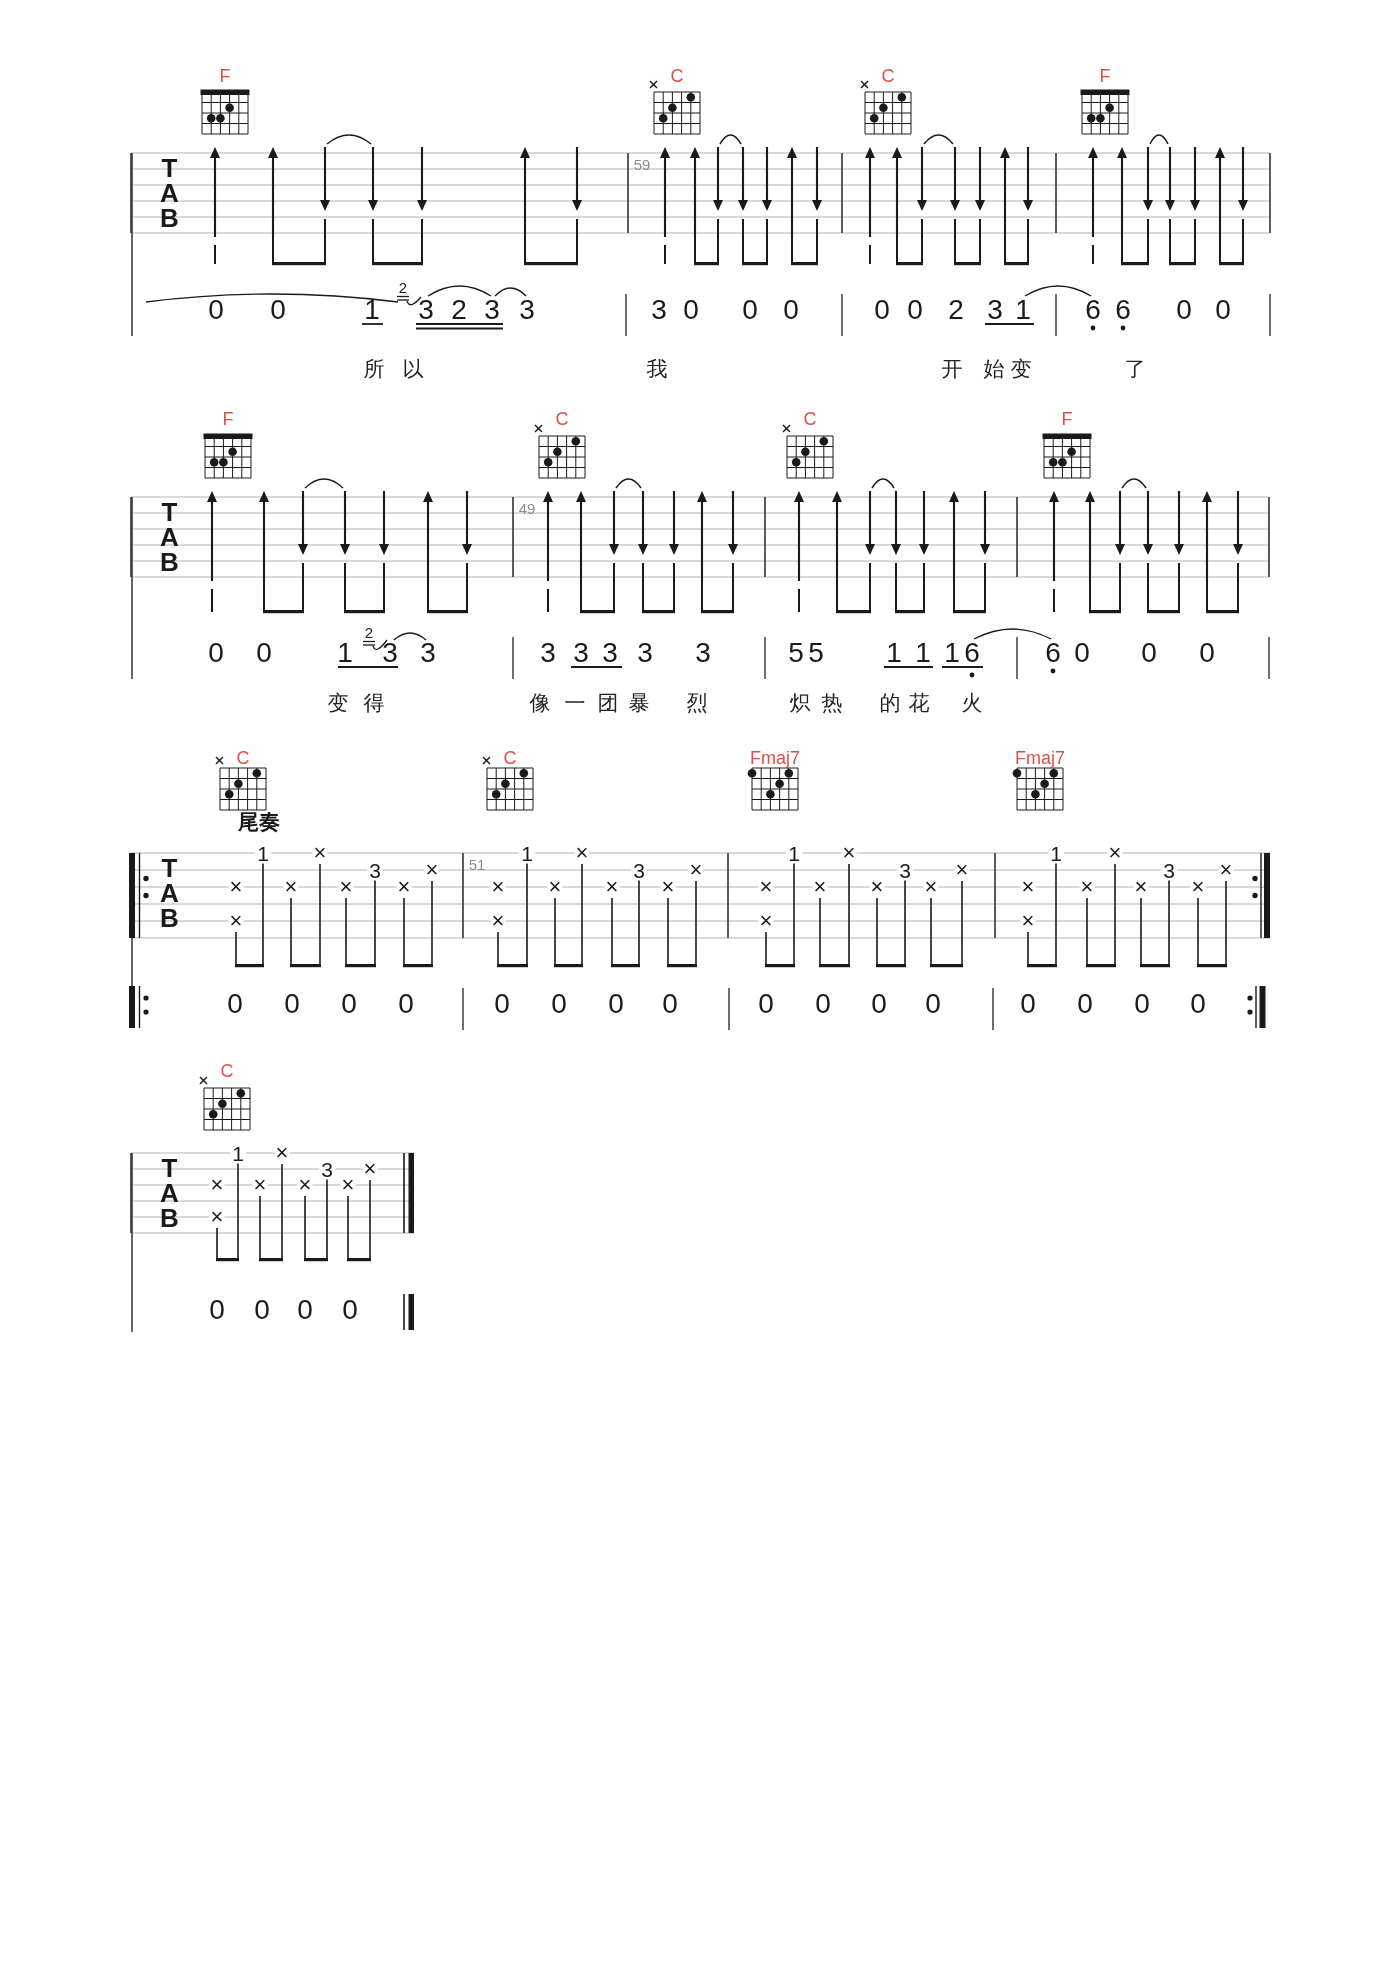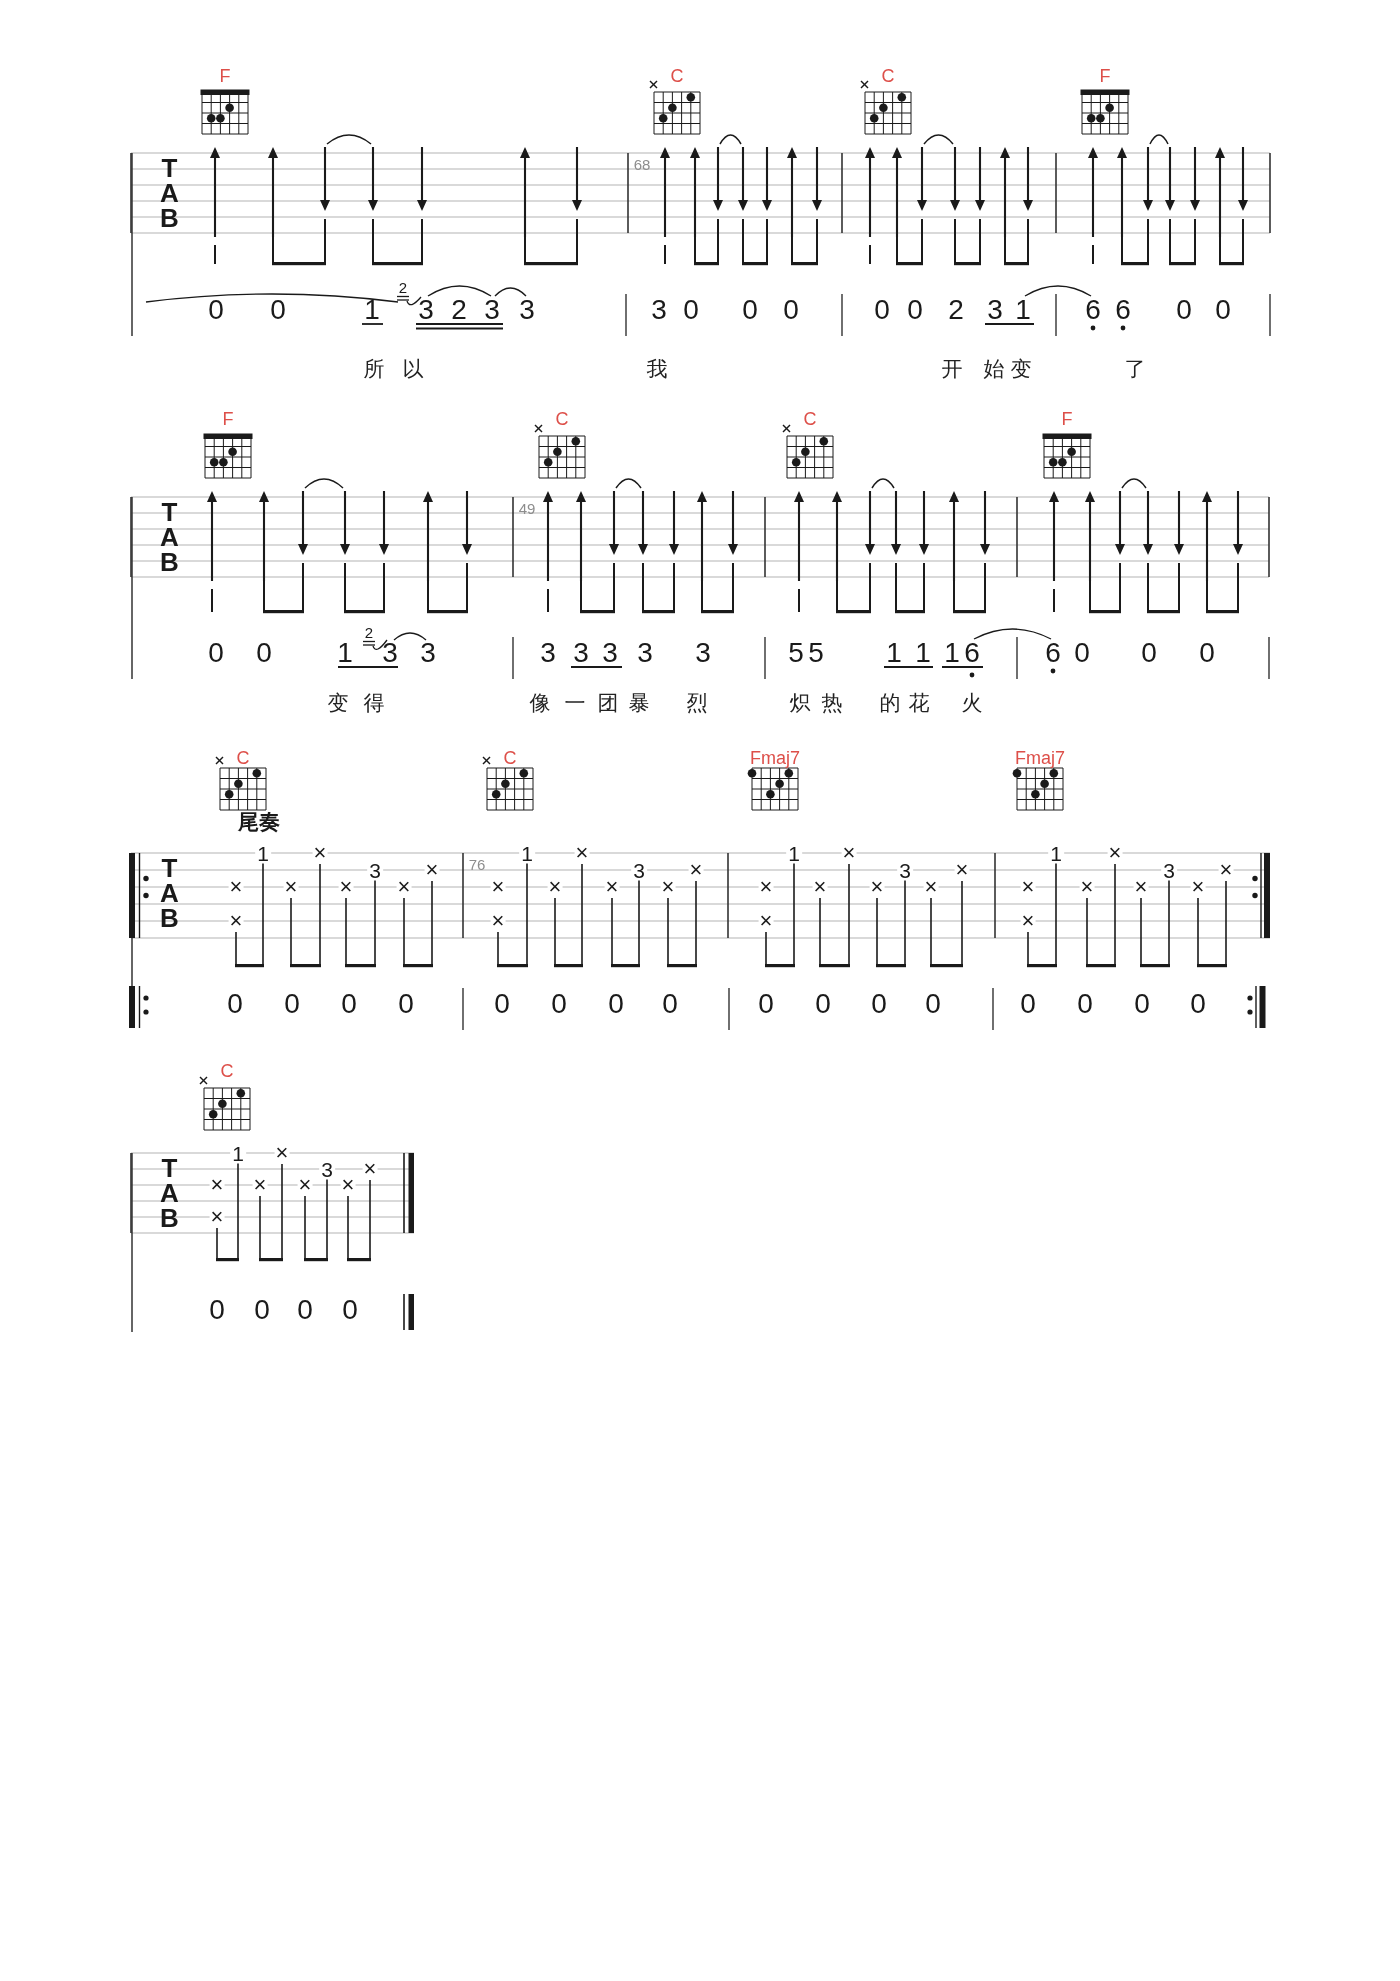--- a/index.html
+++ b/index.html
@@ -651,21 +651,21 @@
       </g>
     </svg>
   <div id="textlayer">
       <div class="t clef" style="left: 170px; top: 168px;">T</div>
       <div class="t clef" style="left: 170px; top: 193px;">A</div>
       <div class="t clef" style="left: 170px; top: 218px;">B</div>
       <div class="t chord" style="left: 225px; top: 76px; color: rgb(221, 79, 73);">F</div>
       <div class="t chord" style="left: 677px; top: 76px; color: rgb(221, 79, 73);">C</div>
       <div class="t chord" style="left: 888px; top: 76px; color: rgb(221, 79, 73);">C</div>
       <div class="t chord" style="left: 1105px; top: 76px; color: rgb(221, 79, 73);">F</div>
-      <div class="t mnum" style="left: 642px; top: 164px; color: rgb(141, 141, 141);">68</div>
+      <div class="t mnum" style="left: 642px; top: 164px; color: rgb(141, 141, 141);">59</div>
       <div class="t num" style="left: 216px; top: 310px;">0</div>
       <div class="t num" style="left: 278px; top: 310px;">0</div>
       <div class="t num" style="left: 372px; top: 310px;">1</div>
       <div class="t num" style="left: 426px; top: 310px;">3</div>
       <div class="t num" style="left: 459px; top: 310px;">2</div>
       <div class="t num" style="left: 492px; top: 310px;">3</div>
       <div class="t num" style="left: 527px; top: 310px;">3</div>
       <div class="t num" style="left: 659px; top: 310px;">3</div>
       <div class="t num" style="left: 691px; top: 310px;">0</div>
       <div class="t num" style="left: 750px; top: 310px;">0</div>
@@ -729,21 +729,21 @@
       <div class="t lyr" style="left: 919px; top: 702px;">花</div>
       <div class="t lyr" style="left: 972px; top: 702px;">火</div>
       <div class="t clef" style="left: 170px; top: 868px;">T</div>
       <div class="t clef" style="left: 170px; top: 893px;">A</div>
       <div class="t clef" style="left: 170px; top: 918px;">B</div>
       <div class="t chord" style="left: 243px; top: 758px; color: rgb(221, 79, 73);">C</div>
       <div class="t chord" style="left: 510px; top: 758px; color: rgb(221, 79, 73);">C</div>
       <div class="t chord" style="left: 775px; top: 758px; color: rgb(221, 79, 73);">Fmaj7</div>
       <div class="t chord" style="left: 1040px; top: 758px; color: rgb(221, 79, 73);">Fmaj7</div>
       <div class="t outro" style="left: 259px; top: 821px;">尾奏</div>
-      <div class="t mnum" style="left: 477px; top: 864px; color: rgb(141, 141, 141);">76</div>
+      <div class="t mnum" style="left: 477px; top: 864px; color: rgb(141, 141, 141);">51</div>
       <div class="t tabx" style="left: 236px; top: 887px;">×</div>
       <div class="t tabx" style="left: 236px; top: 921px;">×</div>
       <div class="t tabd" style="left: 263px; top: 853px;">1</div>
       <div class="t tabx" style="left: 291px; top: 887px;">×</div>
       <div class="t tabx" style="left: 320px; top: 853px;">×</div>
       <div class="t tabx" style="left: 346px; top: 887px;">×</div>
       <div class="t tabd" style="left: 375px; top: 870px;">3</div>
       <div class="t tabx" style="left: 404px; top: 887px;">×</div>
       <div class="t tabx" style="left: 432px; top: 870px;">×</div>
       <div class="t tabx" style="left: 498px; top: 887px;">×</div>

